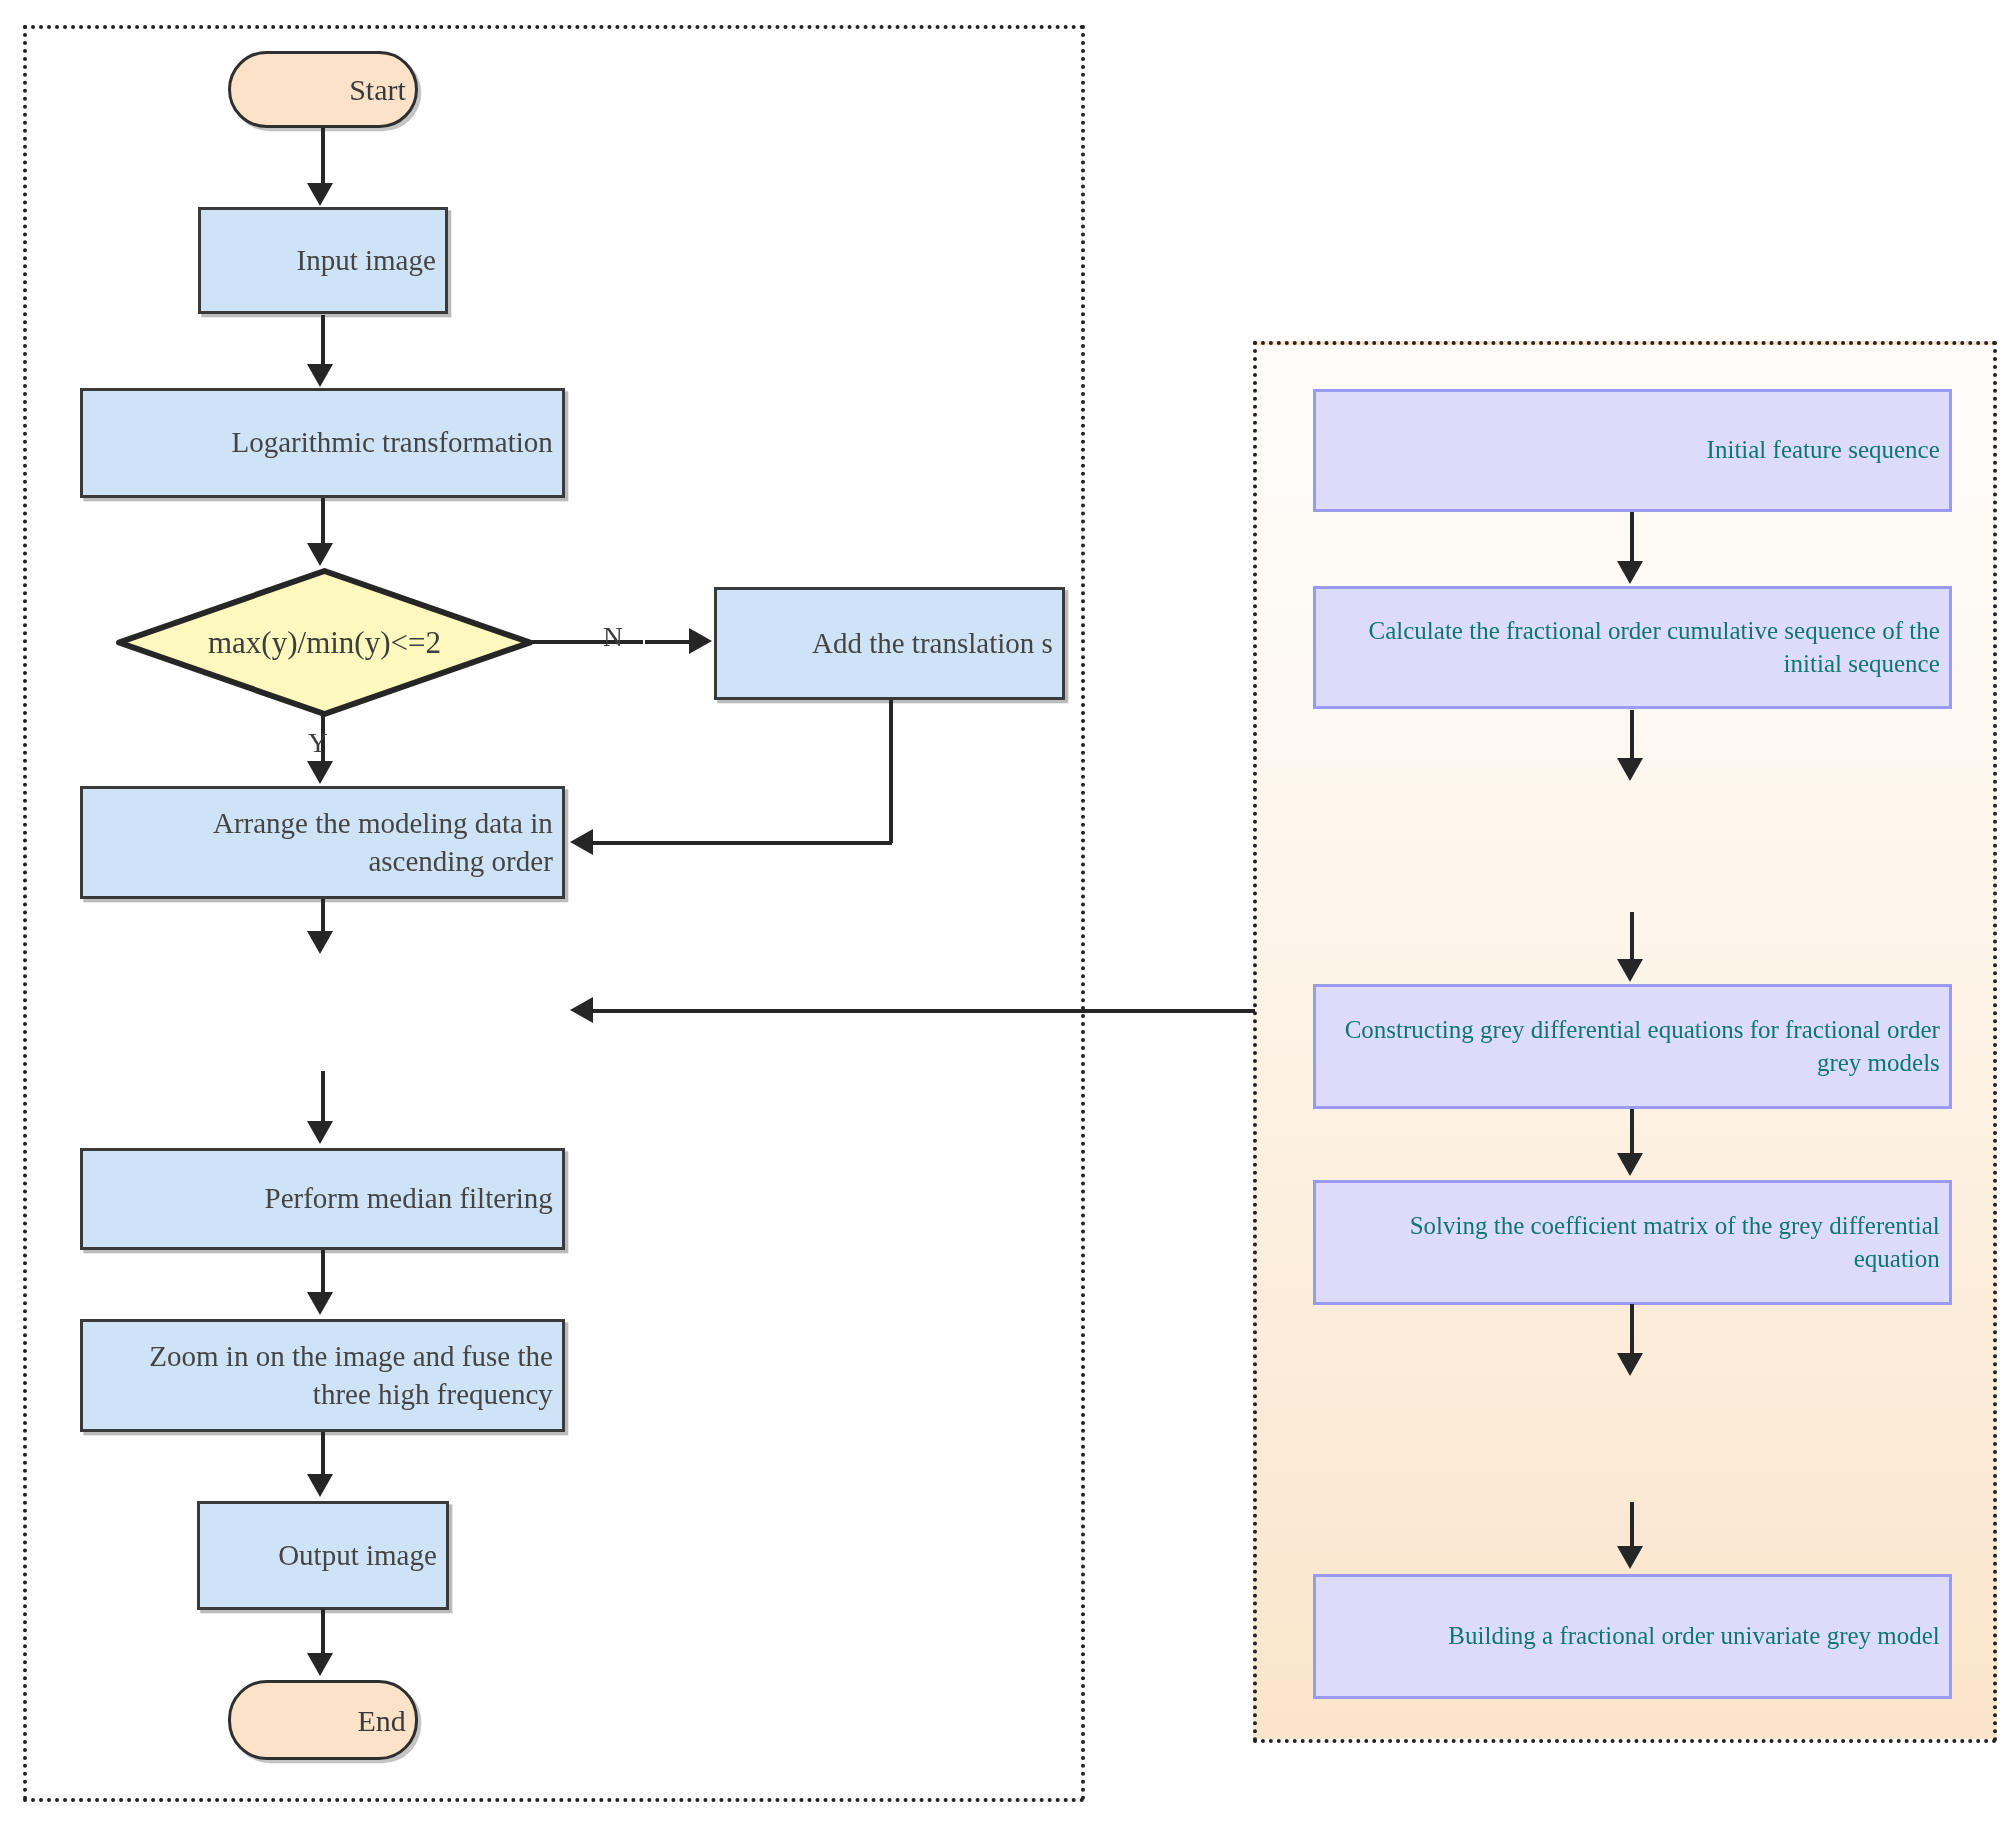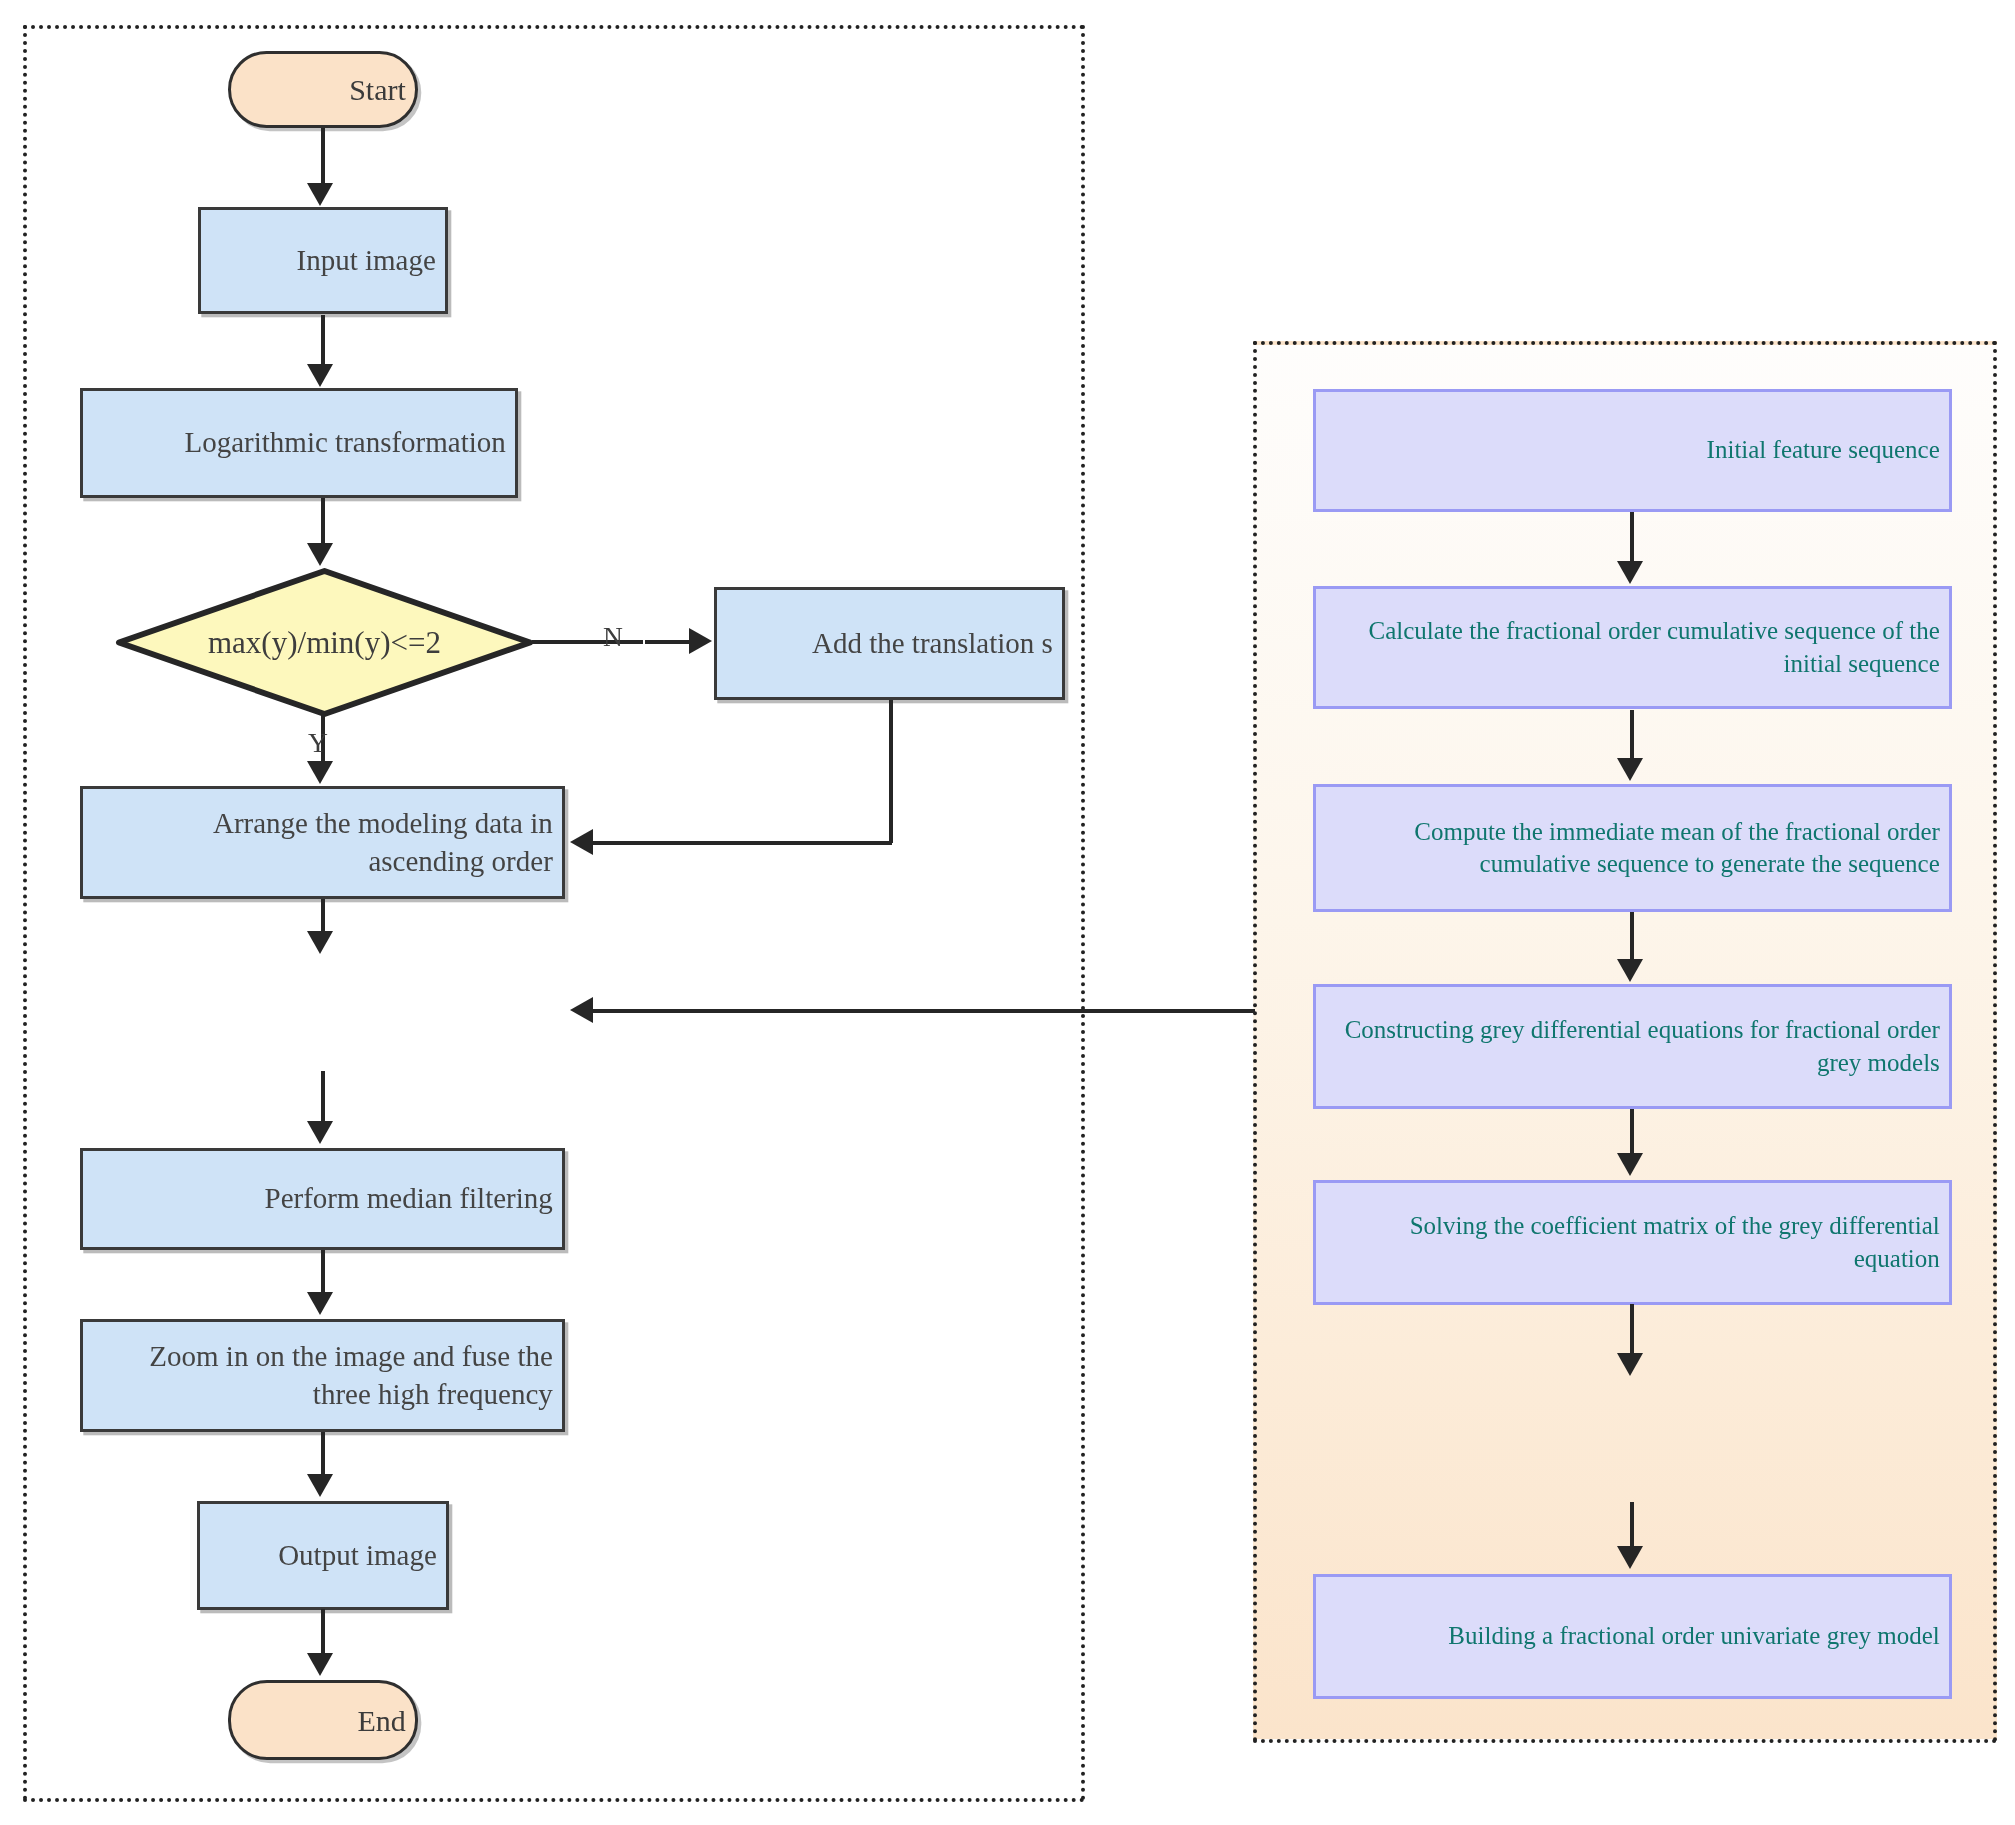--- a/index.html
+++ b/index.html
@@ -125,21 +125,21 @@
   <div id="panel-right" class="panel"></div>
 
   <div class="node n-term" style="left:228px;top:51px;width:190px;height:77px;">
     <span>Start</span>
   </div>
 
   <div class="node n-proc" style="left:198px;top:207px;width:250px;height:107px;">
     <span>Input image</span>
   </div>
 
-  <div class="node n-proc" style="left:80px;top:388px;width:438px;height:110px;">
+  <div class="node n-proc" style="left:80px;top:388px;width:485px;height:110px;">
     <span>Logarithmic transformation</span>
   </div>
 
   <div class="diamond-wrap" style="left:115px;top:567px;width:419px;height:151px;">
     <svg class="shape" viewBox="0 0 640 230" preserveAspectRatio="none">
       <polygon points="320,6 634,115 320,224 6,115" fill="#fdf8bd" stroke="#262626" stroke-width="9" stroke-linejoin="round"></polygon>
     </svg>
     <div class="dlabel">max(y)/min(y)&lt;=2</div>
   </div>
 
@@ -209,23 +209,20 @@
   <div class="arrow-down" style="left:307px;top:1653px;"></div>
 
   <div class="node n-purple" style="left:1313px;top:389px;width:639px;height:123px;">
     <span>Initial feature sequence</span>
   </div>
 
   <div class="node n-purple" style="left:1313px;top:586px;width:639px;height:123px;">
     <span>Calculate the fractional order cumulative sequence of the initial sequence</span>
   </div>
 
-  <div class="node n-purple" style="left:1313px;top:784px;width:639px;height:128px;">
-    <span>Compute the immediate mean of the fractional order cumulative sequence to generate the sequence</span>
-  </div>
 
   <div class="node n-purple" style="left:1313px;top:984px;width:639px;height:125px;">
     <span>Constructing grey differential equations for fractional order grey models</span>
   </div>
 
   <div class="node n-purple" style="left:1313px;top:1180px;width:639px;height:125px;">
     <span>Solving the coefficient matrix of the grey differential equation</span>
   </div>
 
 

